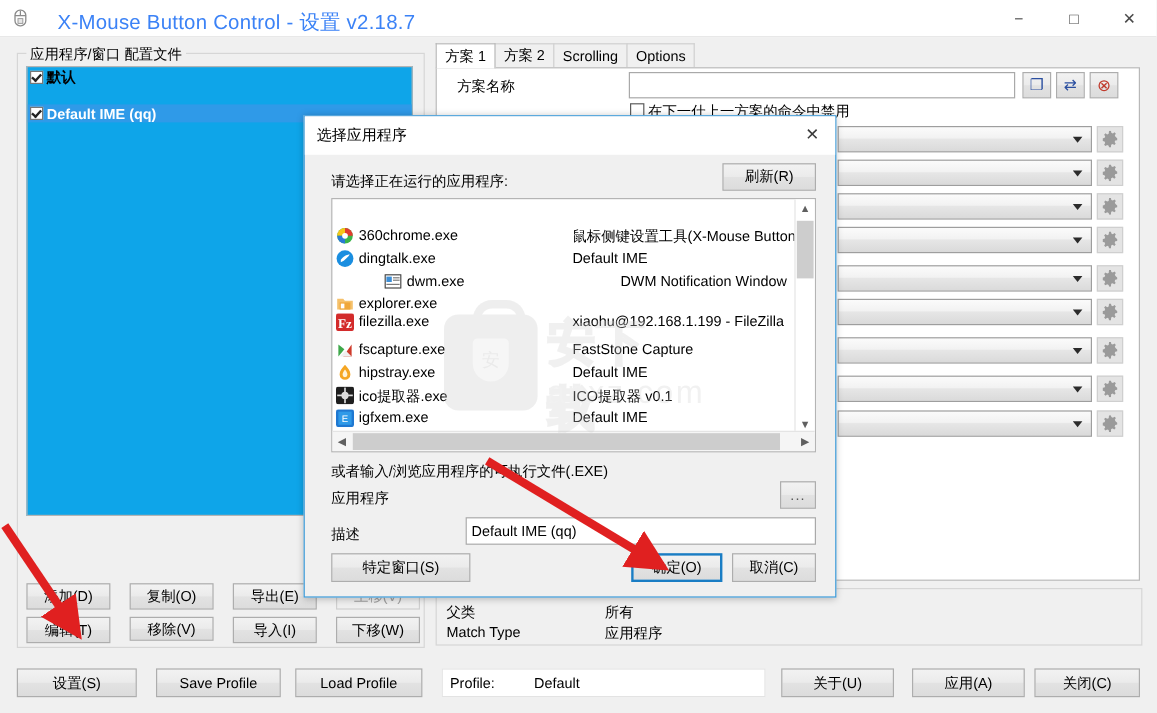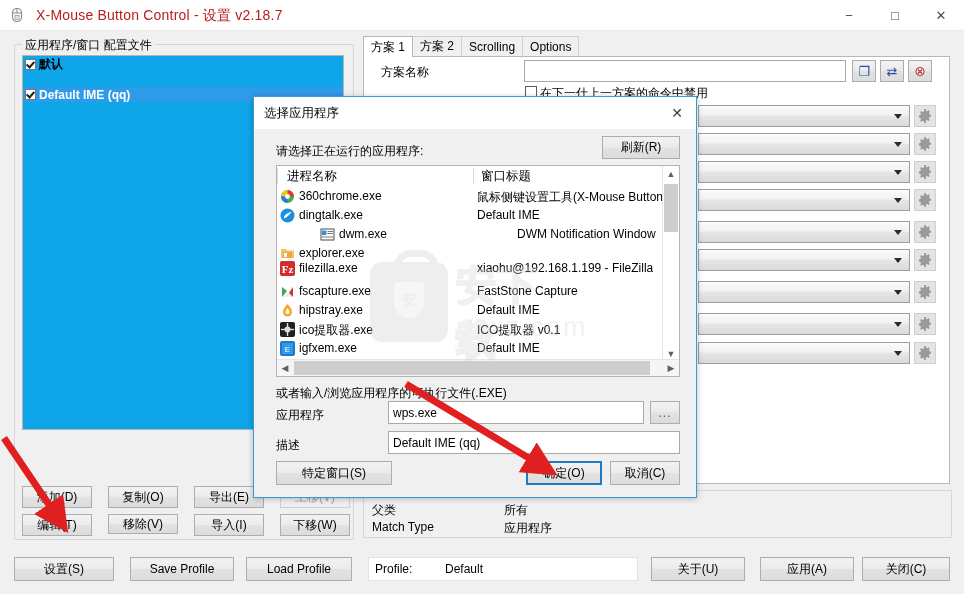--- a/index.html
+++ b/index.html
@@ -8,21 +8,21 @@
     font-family:"Liberation Sans","DejaVu Sans",sans-serif;
     font-size:12px;color:#000;background:#f0f0f0;
     -webkit-font-smoothing:none;
   }
   #app{position:relative;width:964px;height:594px;background:#f0f0f0;overflow:hidden;}
 
   
   .titlebar{position:absolute;left:0;top:0;width:964px;height:30px;background:#ffffff;
             border-bottom:1px solid #e8e8e8;}
   .tb-icon{position:absolute;left:9px;top:7px;width:16px;height:16px;}
-  .tb-title{position:absolute;left:36px;top:7px;font-size:14px;color:#b91c1c;
+  .tb-title{position:absolute;left:48px;top:7px;font-size:17px;color:#3b82f6;
             letter-spacing:.2px;white-space:nowrap;}
   .winbtn{position:absolute;top:0;width:46px;height:30px;cursor:default;}
   .winbtn span{position:absolute;left:0;top:0;width:46px;height:30px;
                display:flex;align-items:center;justify-content:center;
                color:#4a4a4a;font-size:13px;line-height:1;}
   .wb-min{right:92px;} .wb-max{right:46px;} .wb-close{right:0;}
 
   
   .grp{position:absolute;border:1px solid #d6d6d6;background:transparent;}
   .grp-label{position:absolute;background:#f0f0f0;padding:0 3px;font-size:12px;color:#000;}
@@ -325,26 +325,20 @@
         <span>✕</span>
       </div>
     </div>
 
     <div class="lbl" style="left:22px;top:46px;">请选择正在运行的应用程序:</div>
     <div class="btn" style="left:348px;top:39px;width:78px;height:23px;">
         <span>刷新(R)</span>
       </div>
 
     <div class="plist" style="left:22px;top:68px;width:404px;height:212px;">
-      <div class="phead">
-        <span class="hc" style="left:10px;">进程名称</span>
-        <span class="sep" style="left:196px;"></span>
-        <span class="hc" style="left:204px;">窗口标题</span>
-        <span class="sep" style="left:0px;"></span>
-      </div>
 
       <div class="prow" style="top:21px;">
         <span class="picon"><svg width="15" height="15" viewBox="0 0 15 15">
               <circle cx="7.5" cy="7.5" r="6.5" fill="#3ab54a"></circle>
               <path d="M7.5 1A6.5 6.5 0 0114 7.5H7.5z" fill="#e23b2e"></path>
               <path d="M1 7.5A6.5 6.5 0 017.5 1v6.5z" fill="#f5c518"></path>
               <path d="M7.5 14A6.5 6.5 0 011 7.5h6.5z" fill="#2b7ad4"></path>
               <circle cx="7.5" cy="7.5" r="2.4" fill="#fff"></circle>
             </svg></span>
         <span class="pn">360chrome.exe</span>
@@ -439,21 +433,20 @@
       <div class="hscroll" style="left:0;bottom:0;width:402px;">
         <div class="ar" style="left:0;">◀</div>
         <div class="thumb" style="left:17px;width:356px;"></div>
         <div class="ar" style="right:0;">▶</div>
       </div>
     </div>
 
     <div class="lbl" style="left:22px;top:288px;">或者输入/浏览应用程序的可执行文件(.EXE)</div>
 
     <div class="lbl" style="left:22px;top:310px;">应用程序</div>
-    <div class="txt" style="left:134px;top:304px;width:256px;height:23px;">wps.exe</div>
     <div class="btn" style="left:396px;top:304px;width:30px;height:23px;letter-spacing:1px;color:#555;">
         <span>...</span>
       </div>
 
     <div class="lbl" style="left:22px;top:340px;">描述</div>
     <div class="txt" style="left:134px;top:334px;width:292px;height:23px;">Default IME (qq)</div>
 
     <div class="btn" style="left:22px;top:364px;width:116px;height:24px;">
         <span>特定窗口(S)</span>
       </div>

